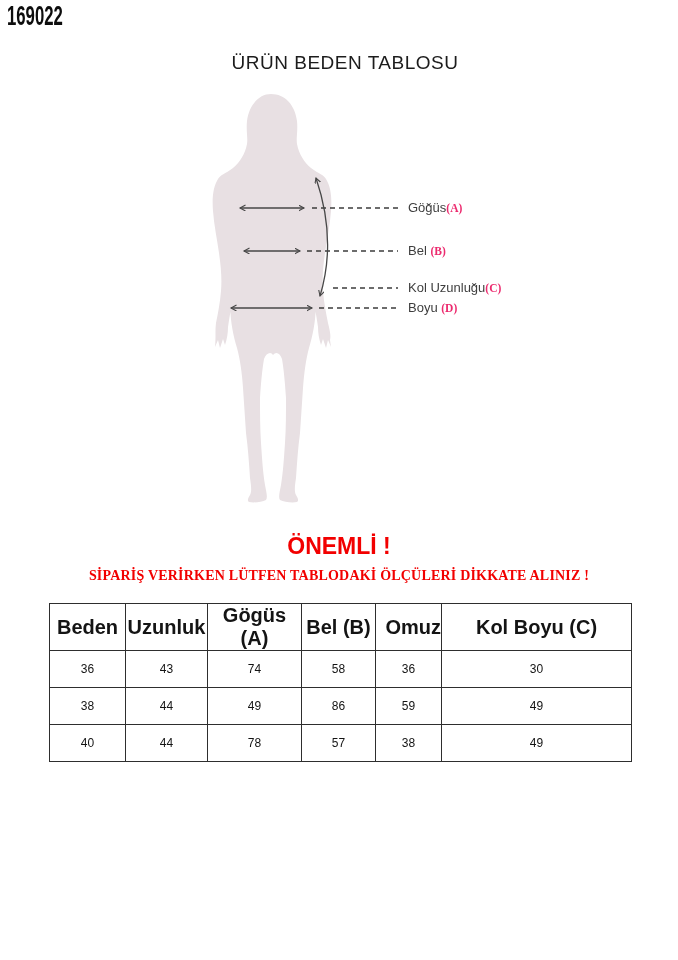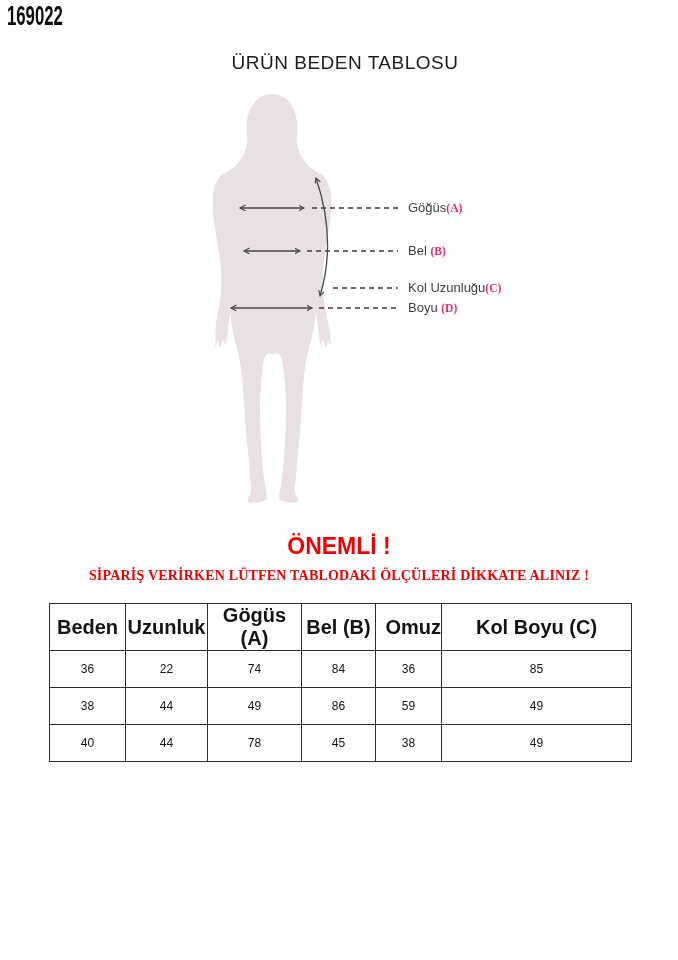--- a/index.html
+++ b/index.html
@@ -135,38 +135,38 @@
           <th style="width: 82px; text-align: center;">Uzunluk</th>
           <th style="width: 94px;">Gögüs (A)</th>
           <th style="width: 74px;">Bel (B)</th>
           <th style="width: 66px; text-align: right;">Omuz</th>
           <th style="width: 190px;">Kol Boyu (C)</th>
         </tr>
     </thead>
     <tbody>
         <tr>
           <td>36</td>
-          <td>22</td>
+          <td>43</td>
           <td>74</td>
-          <td>84</td>
+          <td>58</td>
           <td>36</td>
-          <td>85</td>
+          <td>30</td>
         </tr>
         <tr>
           <td>38</td>
           <td>44</td>
           <td>49</td>
           <td>86</td>
           <td>59</td>
           <td>49</td>
         </tr>
         <tr>
           <td>40</td>
           <td>44</td>
           <td>78</td>
-          <td>45</td>
+          <td>57</td>
           <td>38</td>
           <td>49</td>
         </tr>
       </tbody>
   </table>
 
 </div>
 
 </body></html>

